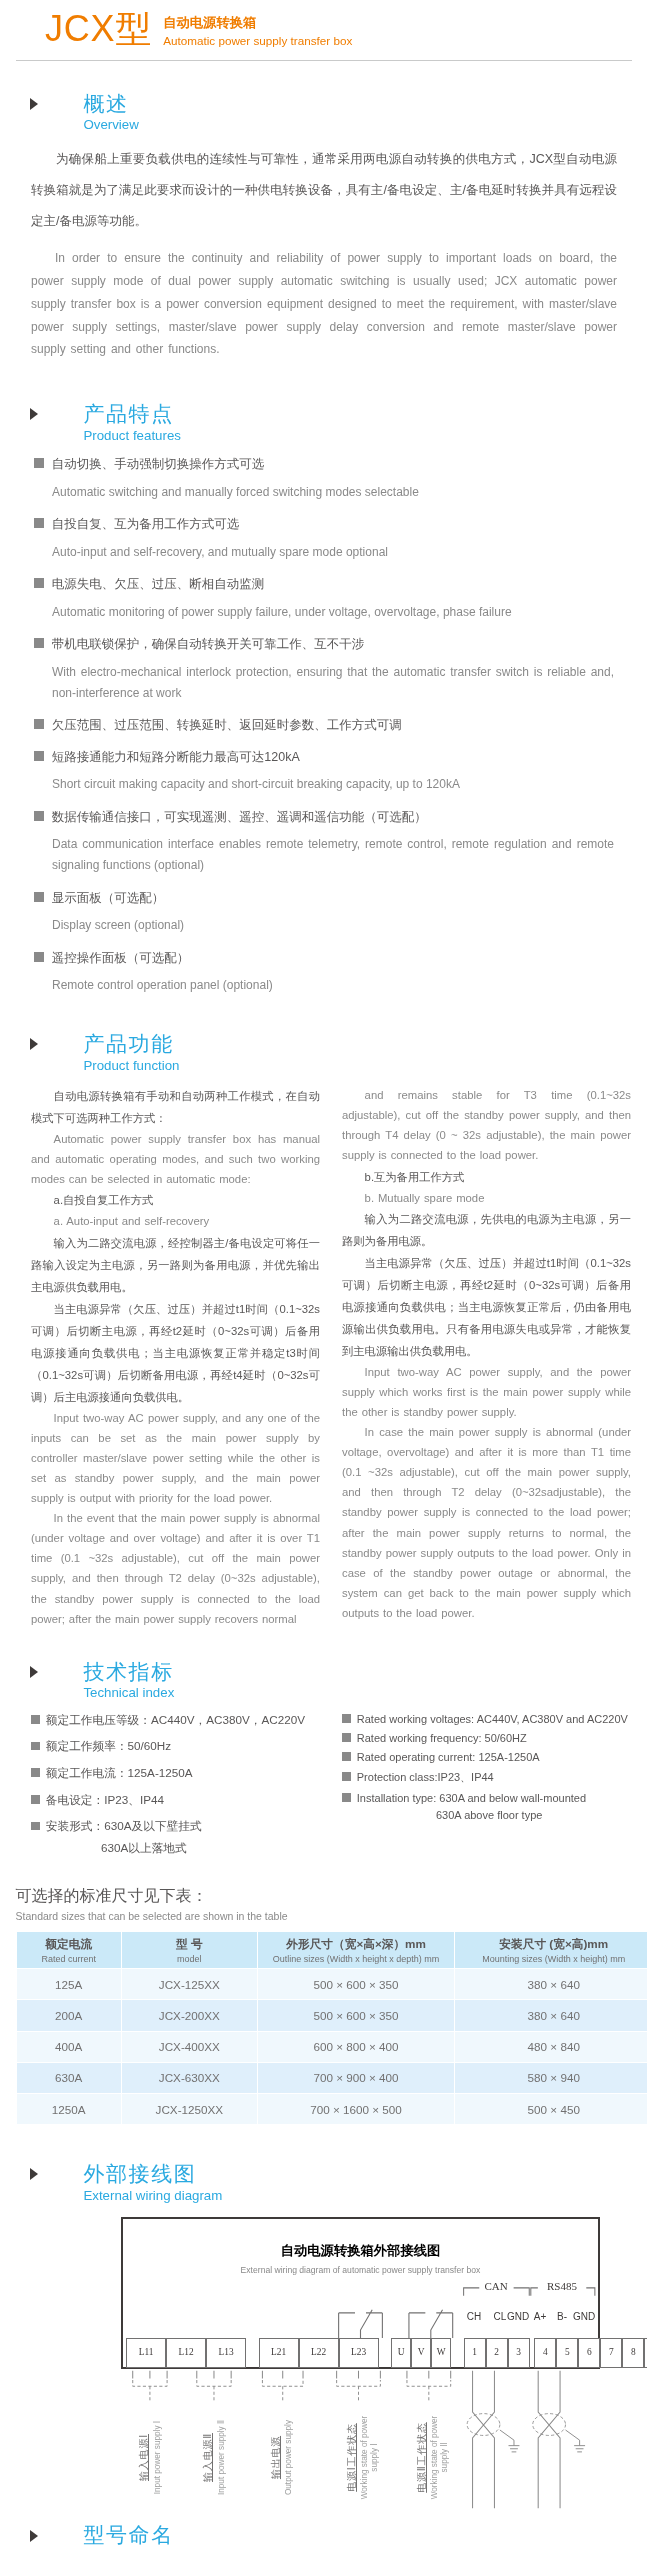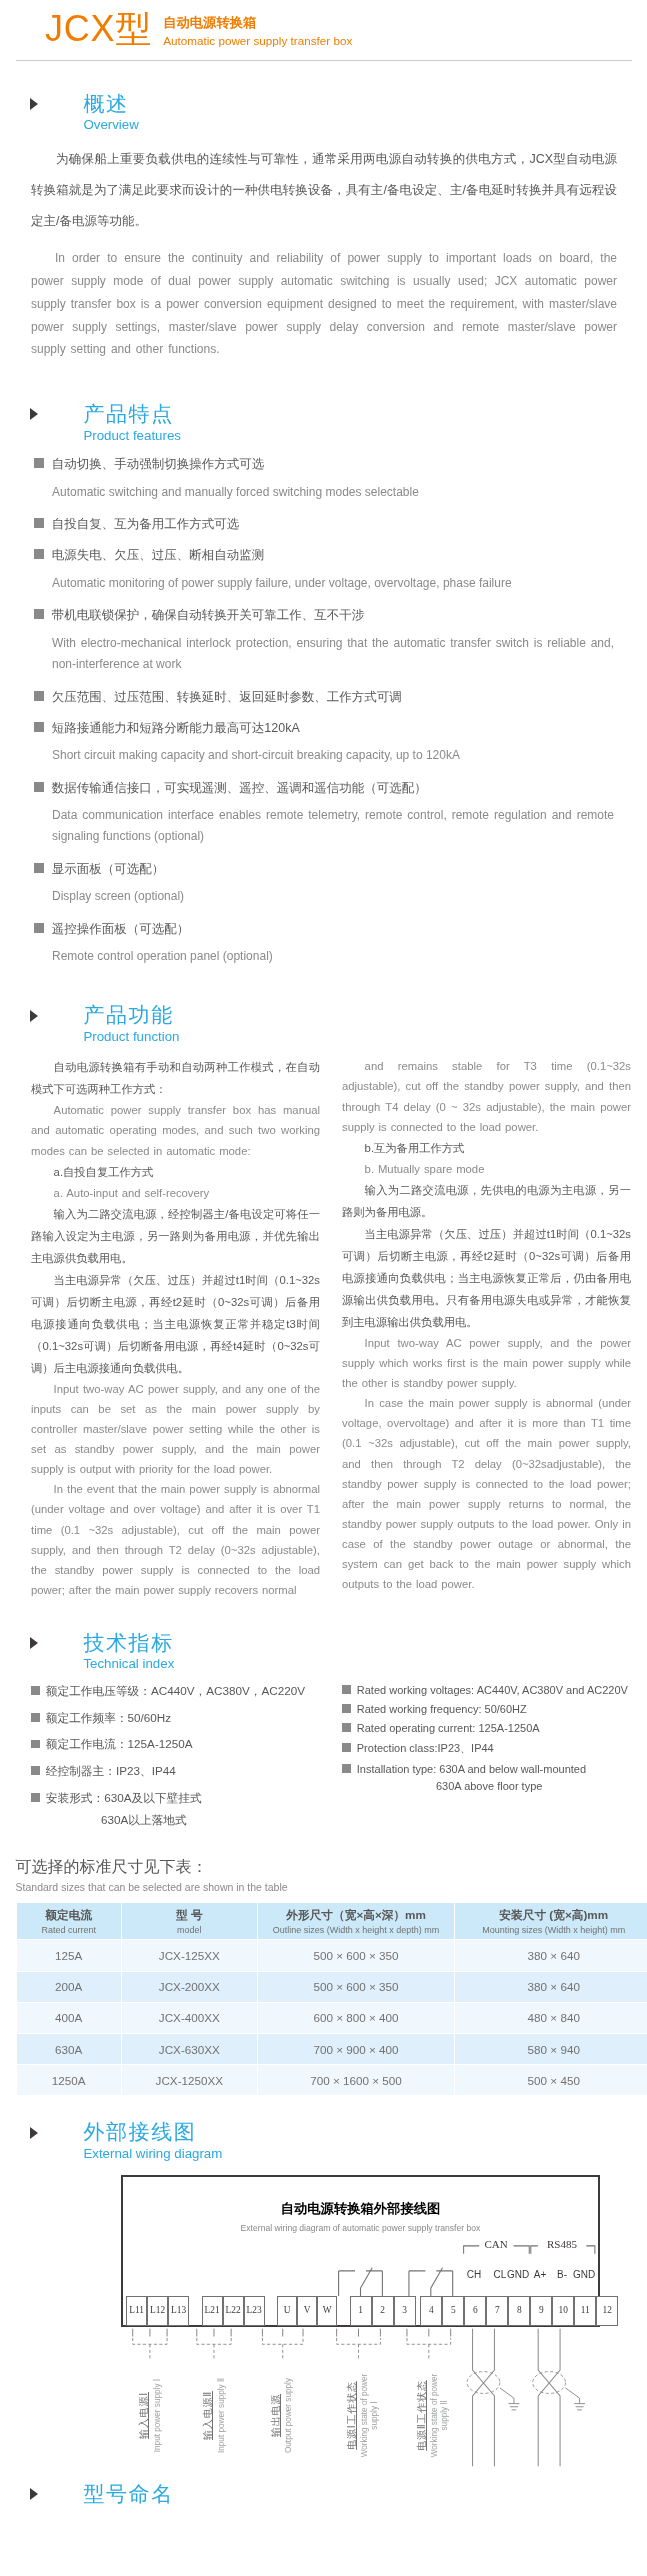--- a/index.html
+++ b/index.html
@@ -61,21 +61,21 @@
   .dtitle-en{text-align:center;font-size:8.6px;color:#898989;margin-top:4.7px;}
   .dtop{position:absolute;left:0;top:0;pointer-events:none;}
   .bus{position:absolute;top:61px;transform:translateX(-50%);
        font-family:"Liberation Serif","DejaVu Serif",serif;font-size:11px;color:#3e3a39;}
   .pin{position:absolute;top:92px;transform:translateX(-50%);
        font-family:Liberation Sans, sans-serif;font-size:10px;color:#3e3a39;}
   .trow{position:absolute;left:3.1px;bottom:-1.6px;display:flex;align-items:flex-end;}
   .t{box-sizing:border-box;height:30px;line-height:27px;text-align:center;background:#fff;
      border:1.2px solid #727171;font-family:"Liberation Serif","DejaVu Serif",serif;
      font-size:9.4px;color:#3e3a39;}
-  .t22{width:21px;}.t26{width:20px;}.t28{width:22px;}
+  .t22{width:40px;}.t26{width:20px;}.t28{width:22px;}
   .g16{margin-left:12.5px;}.g6{margin-left:4.7px;}
   .ddecor{position:relative;margin-left:121px;width:475px;height:147px;}
   .ddecor svg{position:absolute;left:0;top:0;}
   .wlabel{position:absolute;top:139px;width:101px;transform:rotate(-90deg);
           transform-origin:0 0;text-align:center;}
   .wl-cn{display:block;font-size:10px;color:#727171;text-decoration:underline;letter-spacing:0.8px;}
   .wl-en{display:block;font-size:8.2px;color:#9fa0a0;margin-top:0.8px;}
 </style>
 </head>
 <body>
@@ -108,20 +108,21 @@
       <div class="shead-en">Product features</div>
     </div>
   </div>
   <div class="feat">
     <div class="feat-item">
       <div class="feat-cn"><span class="sq"></span><span>自动切换、手动强制切换操作方式可选</span></div>
       <div class="feat-en">Automatic switching and manually forced switching modes selectable</div>
     </div>
     <div class="feat-item">
       <div class="feat-cn"><span class="sq"></span><span>自投自复、互为备用工作方式可选</span></div>
+      <div class="feat-en">Auto-input and self-recovery, and mutually spare mode optional</div>
     </div>
     <div class="feat-item">
       <div class="feat-cn"><span class="sq"></span><span>电源失电、欠压、过压、断相自动监测</span></div>
       <div class="feat-en">Automatic monitoring of power supply failure, under voltage, overvoltage, phase failure</div>
     </div>
     <div class="feat-item">
       <div class="feat-cn"><span class="sq"></span><span>带机电联锁保护，确保自动转换开关可靠工作、互不干涉</span></div>
       <div class="feat-en">With electro-mechanical interlock protection, ensuring that the automatic transfer switch is reliable and, non-interference at work</div>
     </div>
     <div class="feat-item">
@@ -179,21 +180,21 @@
     <div>
       <div class="shead-cn">技术指标</div>
       <div class="shead-en">Technical index</div>
     </div>
   </div>
   <div class="cols">
     <div class="col">
       <div class="ti"><span class="sq"></span><span>额定工作电压等级：AC440V，AC380V，AC220V</span></div>
       <div class="ti"><span class="sq"></span><span>额定工作频率：50/60Hz</span></div>
       <div class="ti"><span class="sq"></span><span>额定工作电流：125A-1250A</span></div>
-      <div class="ti"><span class="sq"></span><span>经控制器主：IP23、IP44</span></div>
+      <div class="ti"><span class="sq"></span><span>备电设定：IP23、IP44</span></div>
       <div class="ti"><span class="sq"></span><span>安装形式：630A及以下壁挂式</span></div>
       <div class="ti ti-cont">630A以上落地式</div>
     </div>
     <div class="col col-en">
       <div class="ti"><span class="sq"></span><span>Rated working voltages: AC440V, AC380V and AC220V</span></div>
       <div class="ti"><span class="sq"></span><span>Rated working frequency: 50/60HZ</span></div>
       <div class="ti"><span class="sq"></span><span>Rated operating current: 125A-1250A</span></div>
       <div class="ti"><span class="sq"></span><span>Protection class:IP23、IP44</span></div>
       <div class="ti"><span class="sq"></span><span>Installation type: 630A and below wall-mounted</span></div>
       <div class="ti ti-cont-en">630A above floor type</div>
@@ -250,21 +251,21 @@
       </tr>
       <tr class="rl">
         <td>1250A</td>
           <td>JCX-1250XX</td>
           <td>700 × 1600 × 500</td>
           <td>500 × 450</td>
       </tr>
     </tbody>
   </table>
 
-  <div class="shead" style="margin-top:24px">
+  <div class="shead" style="margin-top:37px">
     <span class="tri"></span>
     <div>
       <div class="shead-cn">外部接线图</div>
       <div class="shead-en">External wiring diagram</div>
     </div>
   </div>
 
   <div class="dbox">
     <div class="dtitle-cn">自动电源转换箱外部接线图</div>
     <div class="dtitle-en">External wiring diagram of automatic power supply transfer box</div>

